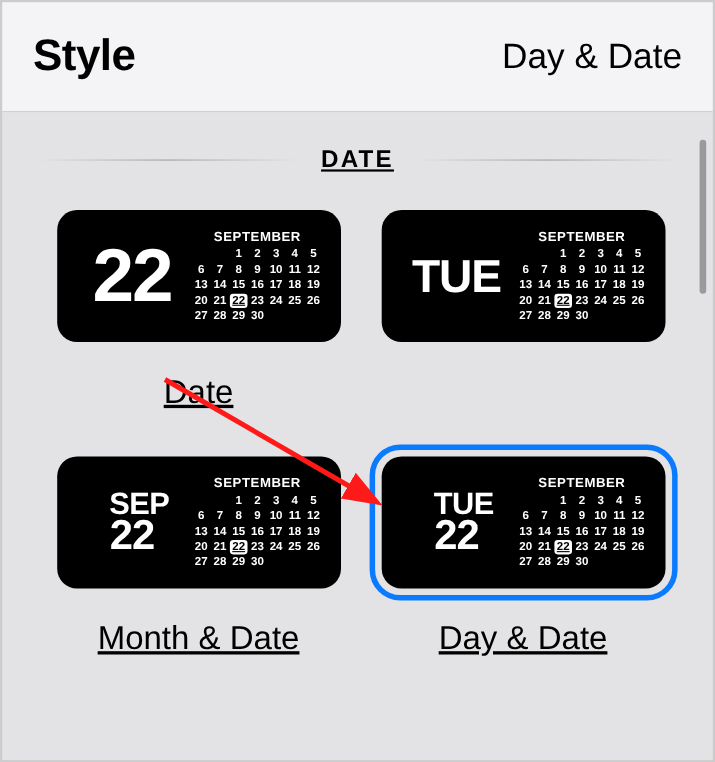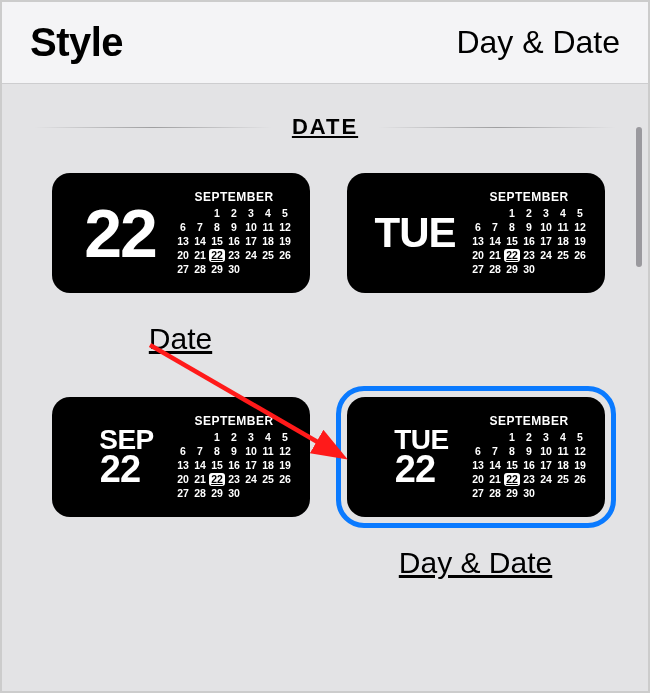--- a/index.html
+++ b/index.html
@@ -4,21 +4,21 @@
 <style>
   * { box-sizing: border-box; margin: 0; padding: 0; }
   html, body { width: 650px; height: 693px; overflow: hidden; }
   body {
     font-family: -apple-system, "Helvetica Neue", Arial, sans-serif;
     background: #e3e3e5;
     border: 2px solid #ccc;
     position: relative;
   }
   .header {
-    height: 82px;
+    height: 100px;
     background: #f4f4f6;
     border-bottom: 1px solid #cdcdcf;
     display: flex;
     align-items: center;
     justify-content: space-between;
     padding: 0 28px 0 28px;
   }
   .header-title {
     font-size: 40px;
     font-weight: 800;
@@ -315,20 +315,21 @@
                 <div class="mini-cell">25</div>
                 <div class="mini-cell">26</div>
                 <div class="mini-cell">27</div>
                 <div class="mini-cell">28</div>
                 <div class="mini-cell">29</div>
                 <div class="mini-cell">30</div>
               </div>
             </div>
           </div>
         </div>
+        <div class="option-label">Month &amp; Date</div>
       </div>
       <div class="option selected">
         <div class="card-wrap">
           <div class="card">
             <div class="big-side">
               <div class="stack-top">TUE</div>
               <div class="stack-bottom">22</div>
             </div>
             <div class="mini-cal">
               <div class="mini-month">SEPTEMBER</div>

